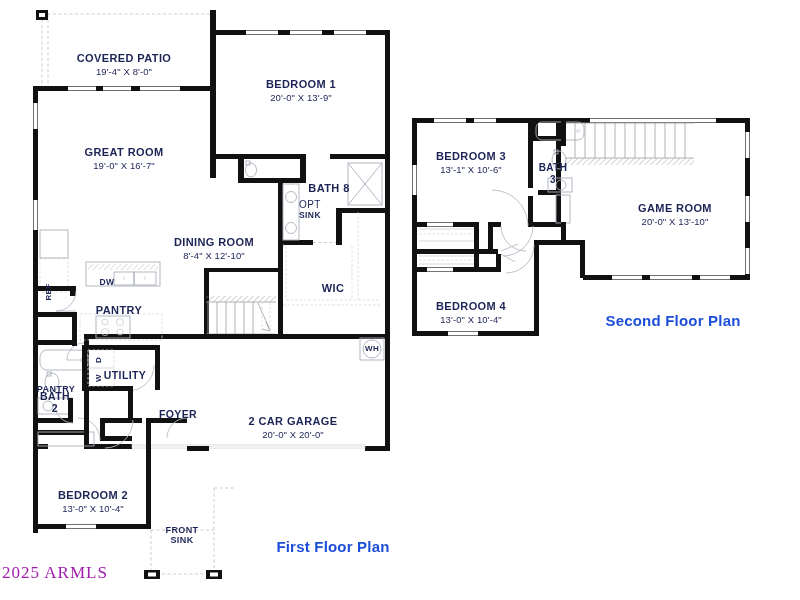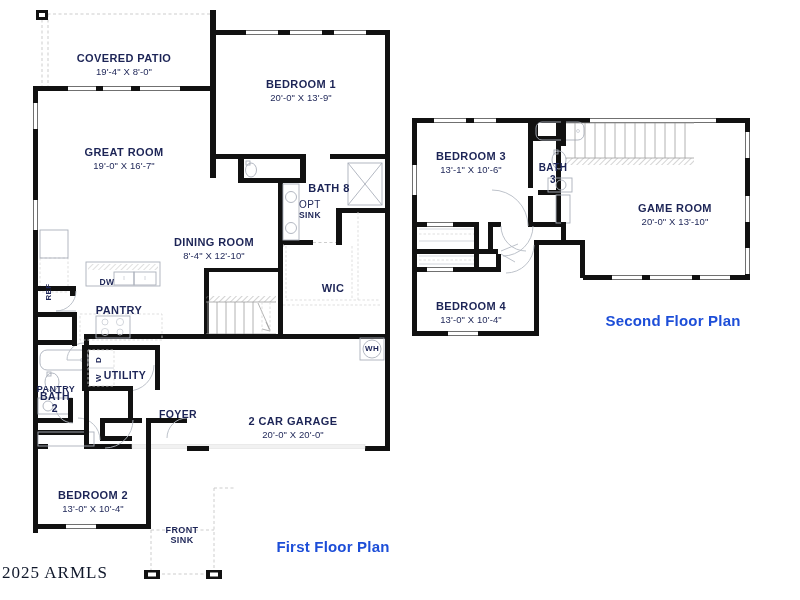--- a/index.html
+++ b/index.html
@@ -48,21 +48,21 @@
     font-weight: bold;
     letter-spacing: 0.2px;
     white-space: nowrap;
     transform: translate(-50%, -50%);
   }
   .wm {
     position: absolute;
     left: 2px; top: 563px;
     font-size: 17px;
     letter-spacing: 1px;
-    color: #0f172a;
+    color: #a21caf;
     font-family: "Liberation Serif", serif;
     white-space: nowrap;
   }
 </style>
 </head>
 <body>
 
 <svg id="plan-canvas" viewBox="0 0 800 600">
   <defs>
 

